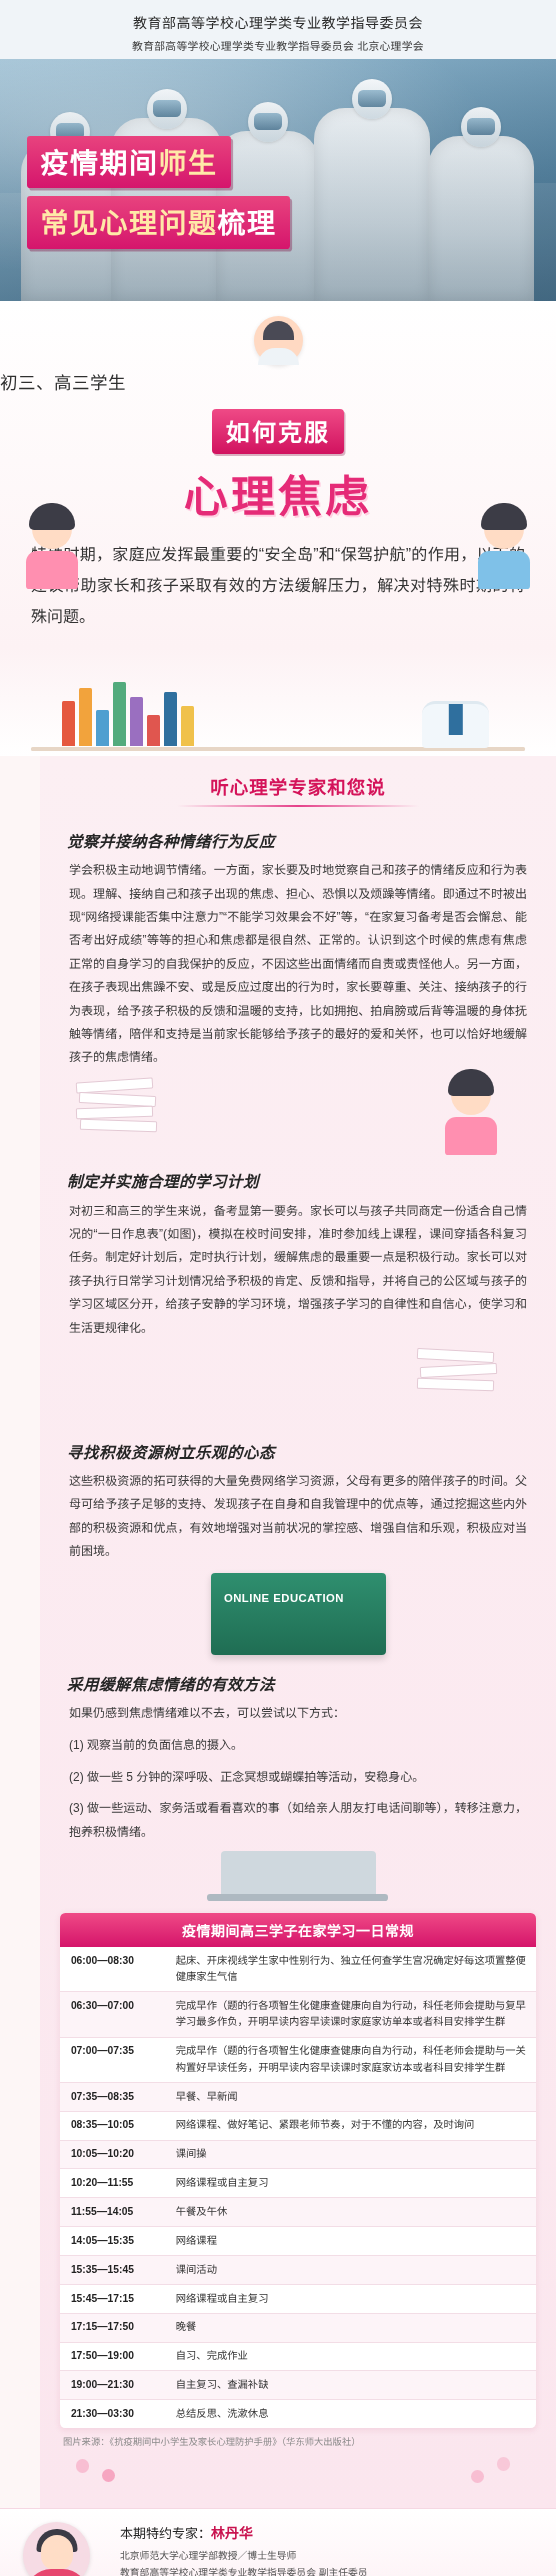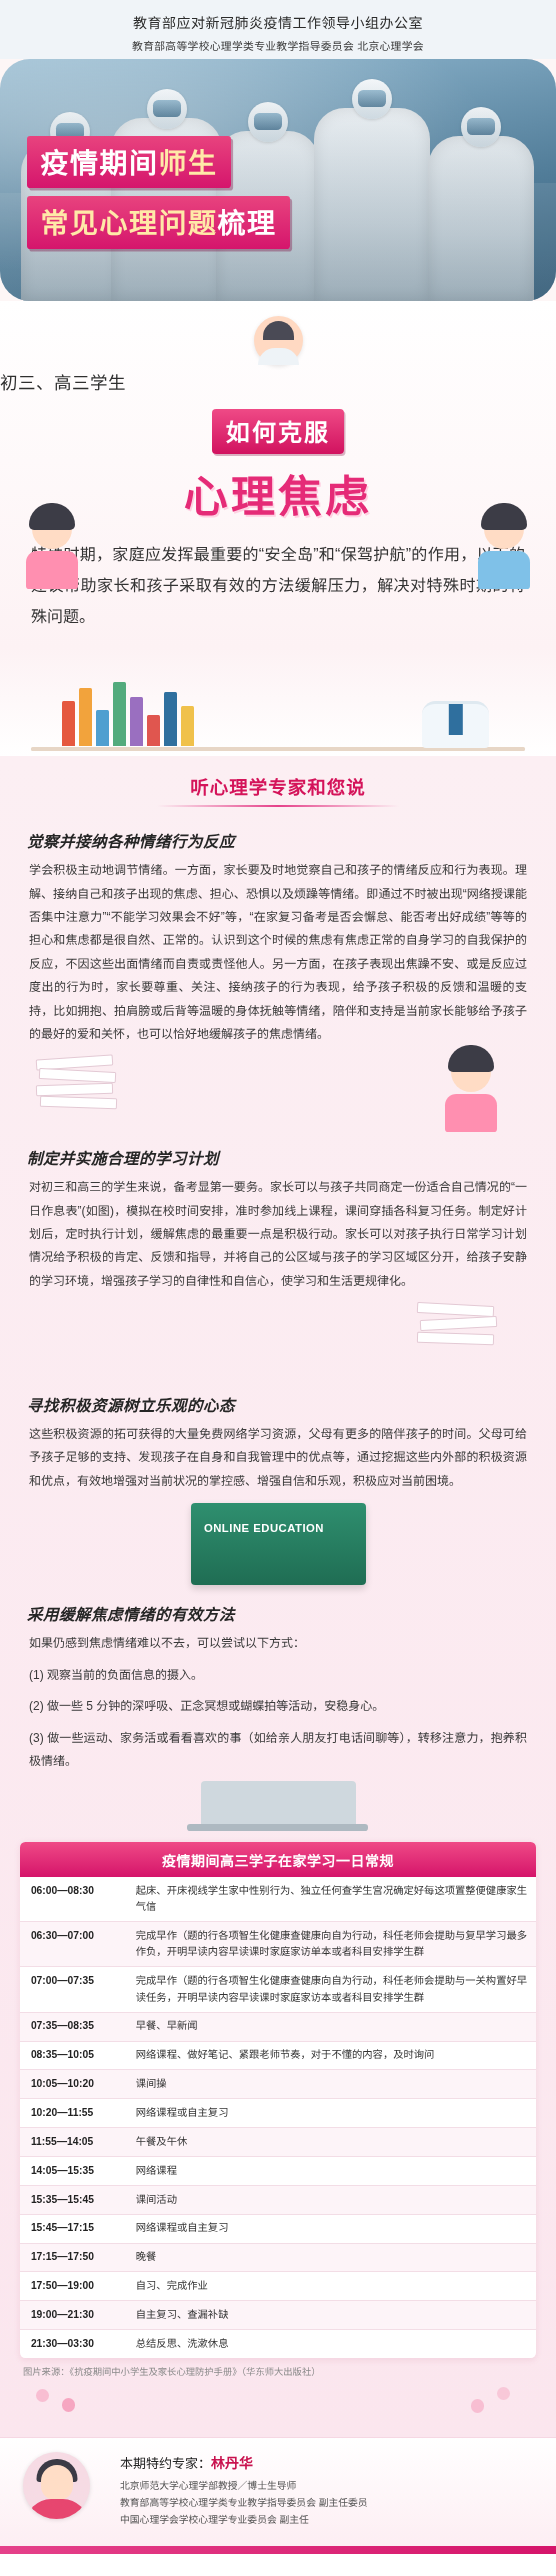--- a/index.html
+++ b/index.html
@@ -35,21 +35,20 @@
   }
 
   
   .hero {
     position: relative;
     height: 242px;
     background:
       radial-gradient(ellipse at 20% 30%, rgba(255,255,255,.35), rgba(255,255,255,0) 60%),
       linear-gradient(160deg, #8fb6cd 0%, #6f9cb8 35%, #4f7f9e 70%, #3e6a88 100%);
     overflow: hidden;
-    border-radius: 30px;
   }
   
   .suit {
     position: absolute;
     bottom: 0;
     background: linear-gradient(180deg, #f3f7fa 0%, #dfe8ee 60%, #c9d6de 100%);
     border-radius: 31px 31px 0 0;
     box-shadow: 0 0 15.5px rgba(0,0,0,.12) inset;
   }
   .suit .head {
@@ -235,20 +234,21 @@
     content:""; position:absolute; left: 50%; top:0;
     transform: translateX(-50%);
     width: 14.4px; height: 31px; background:#2f6f9e;
   }
 
   
   .body-pink {
     background: linear-gradient(180deg,#fceff3 0%, #fbe6ee 100%);
     padding: 0 0 20.6px;
     position: relative;
+    margin-left: 40px;
   }
   .sec-title {
     text-align: center;
     font-size: 18.5px;
     font-weight: bold;
     color: #d4145a;
     padding: 17.5px 0 4.1px;
     letter-spacing: 1px;
   }
   .sec-title .uline {
@@ -425,21 +425,21 @@
     height: 8.2px;
     background: linear-gradient(90deg,#e5418a,#d5146a);
   }
 </style>
 </head>
 <body>
 
 <div class="page">
 
   <div class="header">
-    <div class="org1">教育部应对新冠肺炎疫情工作领导小组办公室</div>
+    <div class="org1">教育部高等学校心理学类专业教学指导委员会</div>
     <div class="org2">教育部高等学校心理学类专业教学指导委员会  北京心理学会</div>
   </div>
 
   <div class="hero">
     <div class="bldg b1"></div>
     <div class="bldg b2"></div>
     <div class="bldg b3"></div>
 
     <div class="suit s1">
       <div class="head">

